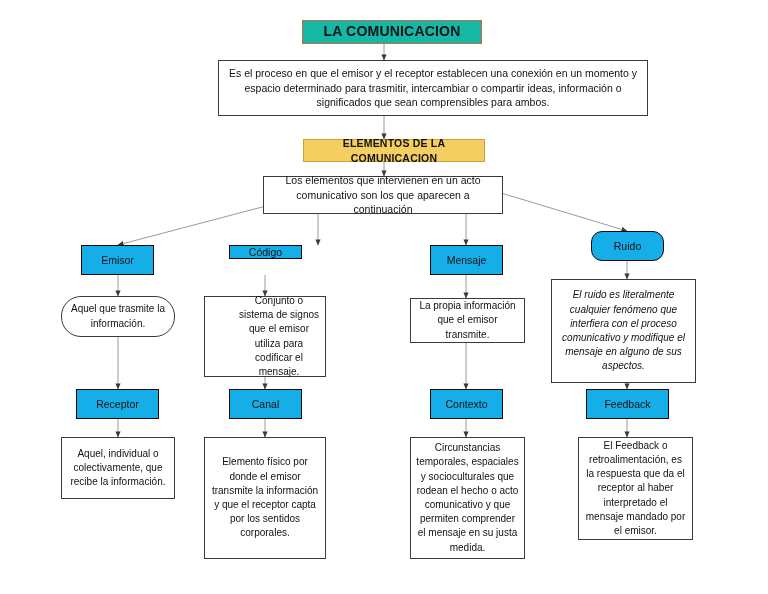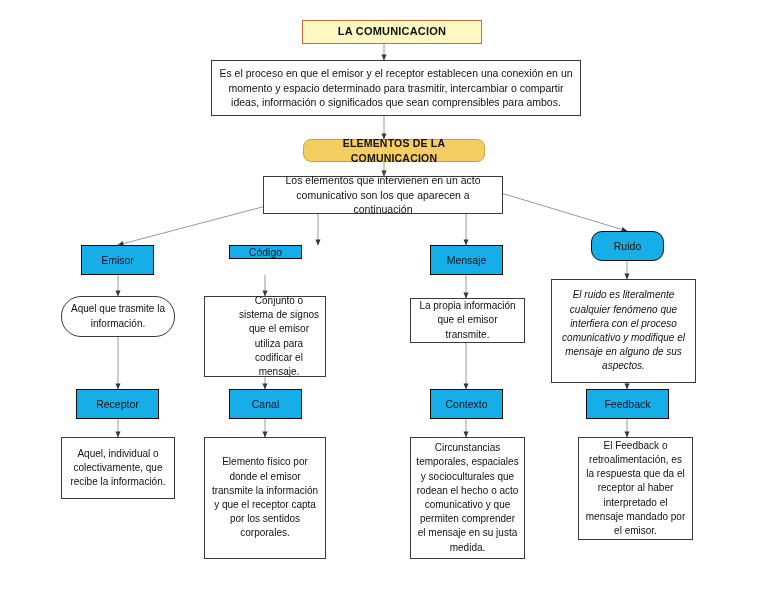--- a/index.html
+++ b/index.html
@@ -33,24 +33,24 @@
     align-items: center;
     justify-content: center;
     text-align: center;
     border: 1px solid #2b2b2b;
     color: #111111;
     line-height: 1.42;
     padding: 3px 5px;
     z-index: 2;
   }
   .node-title {
-    background: #fef9c3;
+    background: #14b8a6;
     border: 1px solid #C96B41;
     font-weight: bold;
-    font-size: 11px;
+    font-size: 14px;
     letter-spacing: .2px;
   }
   .node-section {
     background: #F5CE62;
     border: 1px solid #C9A23B;
     font-weight: bold;
     font-size: 10.5px;
     letter-spacing: .2px;
   }
   .node-cat {
@@ -107,23 +107,23 @@
       <path d="M466,419 L466,437"></path>
 
       <path d="M627,261 L627,279"></path>
       <path d="M627,383 L627,389"></path>
       <path d="M627,419 L627,437"></path>
     </g>
   </svg>
 
   <div class="node node-title" style="left:302px; top:20px; width:180px; height:24px;">LA COMUNICACION</div>
 
-  <div class="node node-para" style="left:211px; top:60px; width:370px; height:56px;">Es el proceso en que el emisor y el receptor establecen una conexión en un momento y espacio determinado para trasmitir, intercambiar o compartir ideas, información o significados que sean comprensibles para ambos.</div>
+  <div class="node node-para" style="left:218px; top:60px; width:430px; height:56px;">Es el proceso en que el emisor y el receptor establecen una conexión en un momento y espacio determinado para trasmitir, intercambiar o compartir ideas, información o significados que sean comprensibles para ambos.</div>
 
-  <div class="node node-section" style="left:303px; top:139px; width:182px; height:23px;border-radius:8px;">ELEMENTOS DE LA COMUNICACION</div>
+  <div class="node node-section" style="left:303px; top:139px; width:182px; height:23px;">ELEMENTOS DE LA COMUNICACION</div>
 
   <div class="node node-para" style="left:263px; top:176px; width:240px; height:38px;">Los elementos que  intervienen en un acto comunicativo son los que aparecen a continuación</div>
 
   <div class="node node-cat" style="left:81px; top:245px; width:73px; height:30px;">Emisor</div>
   <div class="node node-def" style="left:61px; top:296px; width:114px; height:41px;border-radius:20px;">Aquel que trasmite la información.</div>
   <div class="node node-cat" style="left:76px; top:389px; width:83px; height:30px;">Receptor</div>
   <div class="node node-def" style="left:61px; top:437px; width:114px; height:62px;">Aquel, individual o colectivamente, que recibe la información.</div>
 
   <div class="node node-cat" style="left:229px; top:245px; width:73px; height:14px;">Código</div>
   <div class="node node-def" style="left:204px; top:296px; width:122px; height:81px;padding-left:33px;">Conjunto o sistema de signos que el emisor utiliza para codificar el mensaje.</div>

